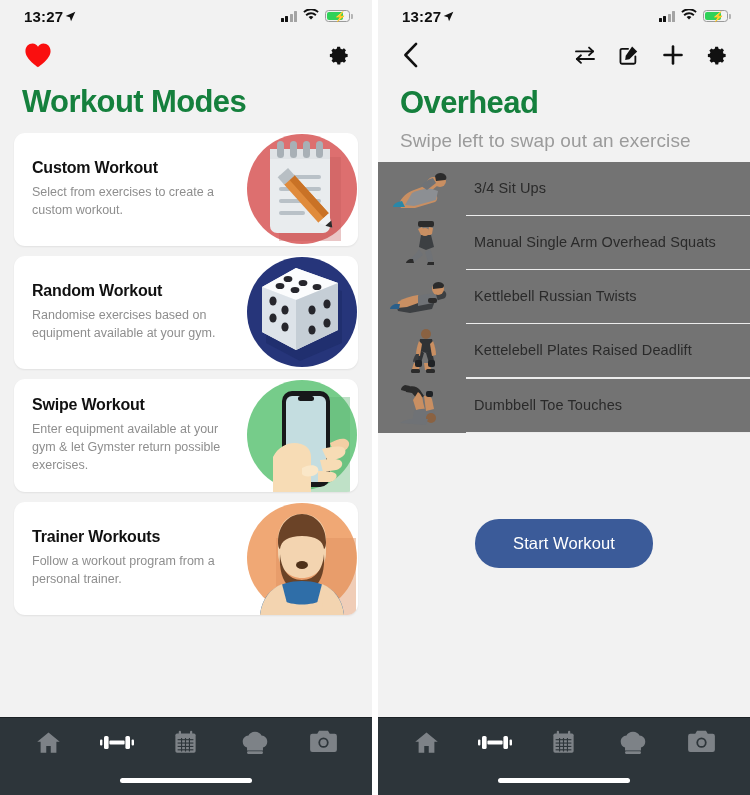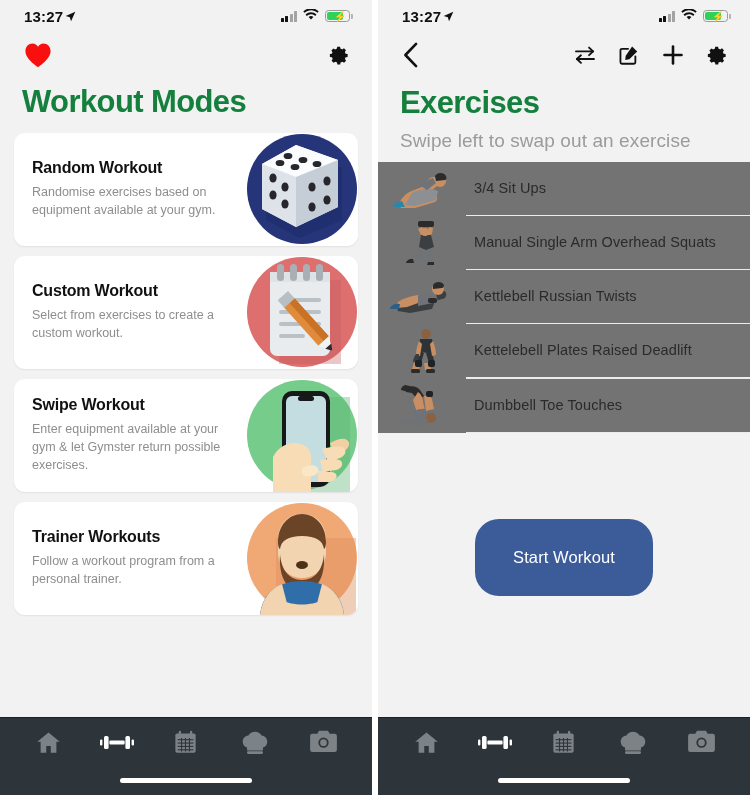--- a/index.html
+++ b/index.html
@@ -65,21 +65,21 @@
 
   
   .ex-list{ margin-top:10px; background:#737373; }
   .ex-row{ display:flex; align-items:center; min-height:53px; padding:0 14px 0 10px; cursor:pointer; }
   .ex-thumb{ width:74px; height:45px; flex:0 0 74px; position:relative; }
   .ex-name{ font-size:14.5px; color:#2a2a2a; line-height:1.35; padding-left:12px; letter-spacing:.1px; }
   .ex-sep{ height:1px; background:#ececec; margin-left:88px; }
 
   .start-wrap{ display:flex; justify-content:center; margin-top:86px; }
   .start-btn{ background:#3b5b99; color:#fff; font-size:16.5px; letter-spacing:.1px;
-              padding:29px 38px; border:none; border-radius:24px; cursor:pointer;
+              padding:15px 38px; border:none; border-radius:24px; cursor:pointer;
               font-family:"Liberation Sans", sans-serif; }
 
   
   .tabbar{ position:absolute; left:0; right:0; bottom:0; height:78px; background:#2d353a;
            border-top:1px solid #1c2226; }
   .tabs{ display:flex; align-items:center; justify-content:space-around; height:48px; padding:0 14px; }
   .tab{ display:flex; align-items:center; justify-content:center; width:48px; height:42px; cursor:pointer; }
   .home-bar{ position:absolute; left:50%; transform:translateX(-50%); bottom:12px;
              width:132px; height:5px; border-radius:3px; background:#fff; }
 </style>
@@ -131,54 +131,20 @@
         <svg class="gear-ico" viewBox="0 0 24 24">
             <path fill="#111" d="M12 8.2a3.8 3.8 0 1 0 0 7.6 3.8 3.8 0 0 0 0-7.6zm0 5.9a2.1 2.1 0 1 1 0-4.2 2.1 2.1 0 0 1 0 4.2z"></path>
             <path fill="#111" d="M21.3 13.6v-3.2l-2.4-.5a7.3 7.3 0 0 0-.8-1.9l1.3-2-2.3-2.3-2 1.3a7.3 7.3 0 0 0-1.9-.8L12.6 2H9.4l-.5 2.4c-.7.2-1.3.4-1.9.8l-2-1.3-2.3 2.3 1.3 2a7.3 7.3 0 0 0-.8 1.9L1 10.4v3.2l2.4.5c.2.7.4 1.3.8 1.9l-1.3 2 2.3 2.3 2-1.3c.6.4 1.2.6 1.9.8l.5 2.4h3.2l.5-2.4c.7-.2 1.3-.4 1.9-.8l2 1.3 2.3-2.3-1.3-2c.4-.6.6-1.2.8-1.9l2.3-.5z"></path>
           </svg>
       </span>
     </div>
 
     <div class="big-title">Workout Modes</div>
 
     <div class="cards">
-
-      <div class="card">
-        <div class="card-text">
-          <div class="card-title">Random Workout</div>
-          <div class="card-desc">Randomise exercises based on equipment available at your gym.</div>
-        </div>
-        <div class="card-art">
-          <svg viewBox="0 0 122 113" width="122" height="113">
-            <circle cx="66" cy="56" r="55" fill="#26357a"></circle>
-            <g transform="translate(18,10)">
-              <path d="M40 4 82 18v52L40 88 6 70V22z" fill="#1c2a66" opacity=".55" transform="translate(6,7)"></path>
-              <path d="M42 2 84 17 84 64 42 84 8 66 8 21z" fill="#eef1f4"></path>
-              <path d="M42 2 84 17 42 34 8 21z" fill="#fbfcfd"></path>
-              <path d="M42 34 84 17 84 64 42 84z" fill="#c5ced6"></path>
-              <path d="M42 34 42 84 8 66 8 21z" fill="#dde3e9"></path>
-              <g fill="#26262c">
-                <ellipse cx="34" cy="13" rx="4.4" ry="3.1"></ellipse>
-                  <ellipse cx="49" cy="17" rx="4.4" ry="3.1"></ellipse>
-                  <ellipse cx="63" cy="21" rx="4.4" ry="3.1"></ellipse>
-                <ellipse cx="26" cy="20" rx="4.4" ry="3.1"></ellipse>
-                  <ellipse cx="41" cy="24" rx="4.4" ry="3.1"></ellipse>
-                <ellipse cx="19" cy="35" rx="3.6" ry="4.6"></ellipse>
-                  <ellipse cx="19" cy="52" rx="3.6" ry="4.6"></ellipse>
-                <ellipse cx="31" cy="44" rx="3.6" ry="4.6"></ellipse>
-                  <ellipse cx="31" cy="61" rx="3.6" ry="4.6"></ellipse>
-                <ellipse cx="58" cy="44" rx="3.6" ry="4.6"></ellipse>
-                  <ellipse cx="73" cy="38" rx="3.6" ry="4.6"></ellipse>
-                <ellipse cx="58" cy="64" rx="3.6" ry="4.6"></ellipse>
-                  <ellipse cx="73" cy="57" rx="3.6" ry="4.6"></ellipse>
-              </g>
-            </g>
-          </svg>
-        </div>
-      </div>
 
       <div class="card">
         <div class="card-text">
           <div class="card-title">Custom Workout</div>
           <div class="card-desc">Select from exercises to create a custom workout.</div>
         </div>
         <div class="card-art">
           <svg viewBox="0 0 122 113" width="122" height="113">
             <circle cx="66" cy="56" r="55" fill="#dd6f6f"></circle>
             <path d="M36 18h62v84H36z" fill="#c25d5d" opacity=".35" transform="translate(7,6)"></path>
@@ -202,20 +168,54 @@
               <rect x="63" y="20" width="14" height="10" fill="#b8bfc4"></rect>
               <path d="M63 81h14l-7 13z" fill="#f0f2f4"></path>
               <path d="M66 88h8l-4 6z" fill="#2b2b2b"></path>
             </g>
           </svg>
         </div>
       </div>
 
       <div class="card">
         <div class="card-text">
+          <div class="card-title">Random Workout</div>
+          <div class="card-desc">Randomise exercises based on equipment available at your gym.</div>
+        </div>
+        <div class="card-art">
+          <svg viewBox="0 0 122 113" width="122" height="113">
+            <circle cx="66" cy="56" r="55" fill="#26357a"></circle>
+            <g transform="translate(18,10)">
+              <path d="M40 4 82 18v52L40 88 6 70V22z" fill="#1c2a66" opacity=".55" transform="translate(6,7)"></path>
+              <path d="M42 2 84 17 84 64 42 84 8 66 8 21z" fill="#eef1f4"></path>
+              <path d="M42 2 84 17 42 34 8 21z" fill="#fbfcfd"></path>
+              <path d="M42 34 84 17 84 64 42 84z" fill="#c5ced6"></path>
+              <path d="M42 34 42 84 8 66 8 21z" fill="#dde3e9"></path>
+              <g fill="#26262c">
+                <ellipse cx="34" cy="13" rx="4.4" ry="3.1"></ellipse>
+                  <ellipse cx="49" cy="17" rx="4.4" ry="3.1"></ellipse>
+                  <ellipse cx="63" cy="21" rx="4.4" ry="3.1"></ellipse>
+                <ellipse cx="26" cy="20" rx="4.4" ry="3.1"></ellipse>
+                  <ellipse cx="41" cy="24" rx="4.4" ry="3.1"></ellipse>
+                <ellipse cx="19" cy="35" rx="3.6" ry="4.6"></ellipse>
+                  <ellipse cx="19" cy="52" rx="3.6" ry="4.6"></ellipse>
+                <ellipse cx="31" cy="44" rx="3.6" ry="4.6"></ellipse>
+                  <ellipse cx="31" cy="61" rx="3.6" ry="4.6"></ellipse>
+                <ellipse cx="58" cy="44" rx="3.6" ry="4.6"></ellipse>
+                  <ellipse cx="73" cy="38" rx="3.6" ry="4.6"></ellipse>
+                <ellipse cx="58" cy="64" rx="3.6" ry="4.6"></ellipse>
+                  <ellipse cx="73" cy="57" rx="3.6" ry="4.6"></ellipse>
+              </g>
+            </g>
+          </svg>
+        </div>
+      </div>
+
+      <div class="card">
+        <div class="card-text">
           <div class="card-title">Swipe Workout</div>
           <div class="card-desc">Enter equipment available at your gym &amp; let Gymster return possible exercises.</div>
         </div>
         <div class="card-art">
           <svg viewBox="0 0 122 113" width="122" height="113">
             <circle cx="66" cy="56" r="55" fill="#76cc8a"></circle>
             <path d="M58 12h48v95H58z" fill="#5fb574" opacity=".4" transform="translate(8,6)"></path>
             <rect x="46" y="12" width="48" height="96" rx="10" fill="#17181a"></rect>
             <rect x="50" y="17" width="40" height="86" rx="6" fill="#c4dde0"></rect>
             <rect x="62" y="17" width="16" height="5" rx="2.5" fill="#17181a"></rect>
@@ -372,21 +372,21 @@
         </span>
         <span class="icon-btn">
           <svg class="gear-ico" viewBox="0 0 24 24">
               <path fill="#111" d="M12 8.2a3.8 3.8 0 1 0 0 7.6 3.8 3.8 0 0 0 0-7.6zm0 5.9a2.1 2.1 0 1 1 0-4.2 2.1 2.1 0 0 1 0 4.2z"></path>
               <path fill="#111" d="M21.3 13.6v-3.2l-2.4-.5a7.3 7.3 0 0 0-.8-1.9l1.3-2-2.3-2.3-2 1.3a7.3 7.3 0 0 0-1.9-.8L12.6 2H9.4l-.5 2.4c-.7.2-1.3.4-1.9.8l-2-1.3-2.3 2.3 1.3 2a7.3 7.3 0 0 0-.8 1.9L1 10.4v3.2l2.4.5c.2.7.4 1.3.8 1.9l-1.3 2 2.3 2.3 2-1.3c.6.4 1.2.6 1.9.8l.5 2.4h3.2l.5-2.4c.7-.2 1.3-.4 1.9-.8l2 1.3 2.3-2.3-1.3-2c.4-.6.6-1.2.8-1.9l2.3-.5z"></path>
             </svg>
         </span>
       </span>
     </div>
 
-    <div class="big-title">Exercises</div>
+    <div class="big-title">Overhead</div>
     <div class="subtitle">Swipe left to swap out an exercise</div>
 
     <div class="ex-list">
 
       <div class="ex-row">
         <div class="ex-thumb">
           <svg viewBox="0 0 74 45" width="74" height="45">
             <path d="M11 38c2-6 8-12 15-14l8-3 6-7c2-3 6-4 9-2 3 2 3 6 0 8l-6 5 4 3c3 2 3 6 0 8l-20 6H13z" fill="#c98f62"></path>
             <path d="M24 27c6-3 14-5 20-4l6 2-2 9-22 6-9-1z" fill="#8c8f93"></path>
             <path d="M10 36c-3 1-5 3-5 5h12l-3-6z" fill="#2a87a8"></path>

